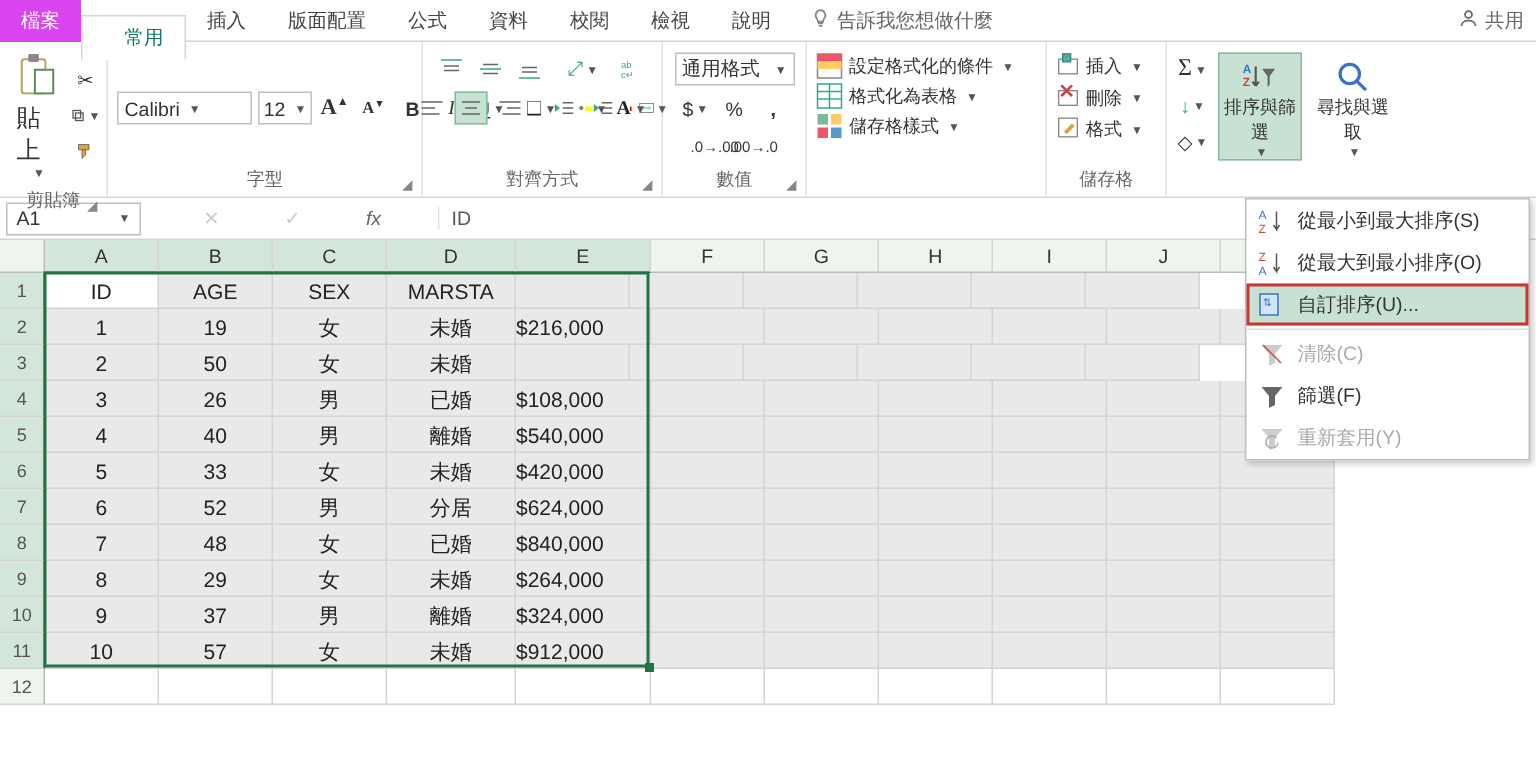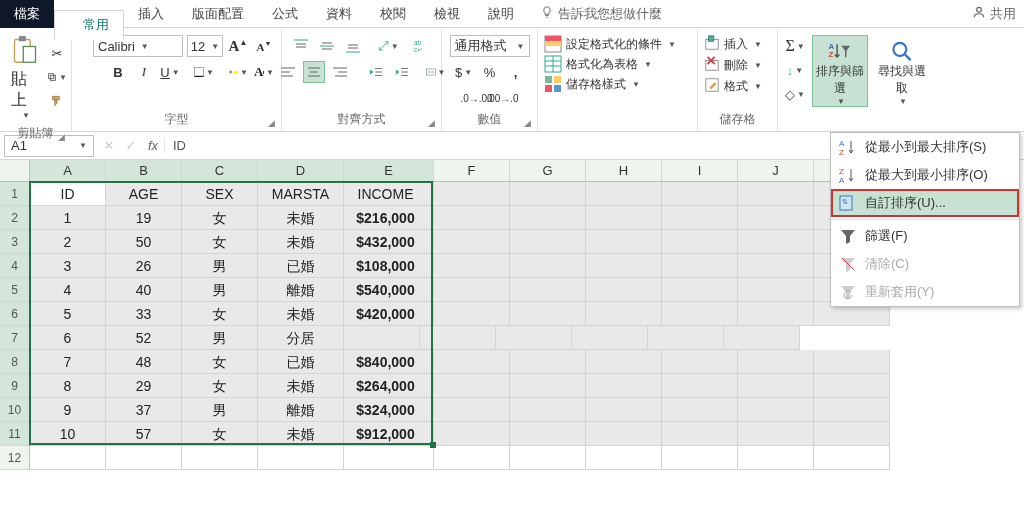--- a/index.html
+++ b/index.html
@@ -1,21 +1,21 @@
 <!DOCTYPE html>
 <html><head>
 <meta charset="utf-8">
 <style>
   * { box-sizing: border-box; margin: 0; padding: 0; font-family: "Microsoft JhengHei", "Segoe UI", Arial, sans-serif; }
   body { width: 1024px; height: 505px; overflow: hidden; background: #fff; font-size: 13px; color: #333; position: relative; }
 
   
   .tabs { display: flex; align-items: center; height: 28px; background: #fff; border-bottom: 1px solid #d5d5d5; }
   .tab { padding: 0 14px; line-height: 28px; font-size: 13px; color: #444; cursor: pointer; }
-  .tab-file { background: #0f172a; color: #fff; }
+  .tab-file { background: #d946ef; color: #fff; }
   .tab-active { background: #fff; color: #0f766e; border: 1px solid #d5d5d5; border-bottom: 1px solid #fff; position: relative; top: 11px; padding-left: 28px; }
   .tellme { display: flex; align-items: center; margin-left: 12px; color: #666; gap: 4px; font-size: 13px; }
   .share { margin-left: auto; margin-right: 8px; display: flex; align-items: center; color: #666; gap: 4px; }
 
   
   .ribbon { display: flex; height: 104px; border-bottom: 1px solid #d5d5d5; background: #fff; }
   .group { border-right: 1px solid #e0e0e0; display: flex; flex-direction: column; padding: 3px 6px 0 6px; }
   .group-body { flex: 1; display: flex; align-items: center; }
   .group-label { text-align: center; font-size: 12px; color: #666; padding: 2px 0 3px 0; position: relative; }
   .group-label .dlaunch { position: absolute; right: 0; bottom: 3px; font-size: 9px; color: #888; cursor: pointer; }
@@ -60,21 +60,21 @@
 
   
   .ddmenu { position: absolute; right: 4px; top: 132px; width: 190px; background: #fff; border: 1px solid #bfbfbf; box-shadow: 2px 2px 4px rgba(0,0,0,0.2); z-index: 50; }
   .dditem { display: flex; align-items: center; gap: 8px; padding: 5px 8px; font-size: 13px; cursor: pointer; }
   .dditem.highlight { background: #c7e2d2; outline: 2px solid #c33; outline-offset: -2px; }
   .dditem.disabled { color: #aaa; cursor: default; }
   .dditem .icon { width: 18px; height: 18px; display: inline-flex; align-items: center; justify-content: center; }
   .ddsep { height: 1px; background: #e0e0e0; margin: 2px 0; }
 
   
-  .fbar { display: flex; align-items: center; height: 28px; border-bottom: 1px solid #d5d5d5; }
+  .fbar { display: flex; align-items: center; height: 28px; border-bottom: 1px solid #d5d5d5; gap: 32px; }
   .namebox { width: 90px; border: 1px solid #bfbfbf; margin: 2px 4px; height: 22px; display: flex; align-items: center; padding: 0 6px; }
   .namebox .dd { margin-left: auto; }
   .fbar .fxbtn { width: 22px; text-align: center; color: #888; }
   .fbar .fxbtn.fx { font-style: italic; color: #666; }
   .formula { flex: 1; border-left: 1px solid #e5e5e5; padding-left: 8px; color: #555; }
 
   
   .sheet { display: flex; }
   .rc-corner { width: 30px; height: 22px; background: #eef4ee; border-right: 1px solid #bcbcbc; border-bottom: 1px solid #bcbcbc; }
   .colheads { display: flex; }
@@ -82,21 +82,21 @@
   .colA { width: 76px; } .colB { width: 76px; } .colC { width: 76px; } .colD { width: 86px; } .colE { width: 90px; }
   .colX { width: 76px; }
   .ch.sel { background: #d4e6d9; border-bottom-color: #217346; }
   .rowheads-and-cells { display: flex; }
   .rowheads { display: flex; flex-direction: column; }
   .rh { width: 30px; height: 24px; background: #eef4ee; border-right: 1px solid #bcbcbc; border-bottom: 1px solid #d4d4d4; text-align: center; font-size: 12px; color: #555; line-height: 24px; }
   .rh.sel { background: #d4e6d9; border-right-color: #217346; }
   .cells { position: relative; }
   .crow { display: flex; }
   .cell { height: 24px; border-right: 1px solid #d4d4d4; border-bottom: 1px solid #d4d4d4; line-height: 24px; font-size: 14px; color: #222; }
-  .cA { width: 76px; text-align: center; } .cB { width: 76px; text-align: center; } .cC { width: 76px; text-align: center; } .cD { width: 86px; text-align: center; } .cE { width: 90px; text-align: center; padding-right: 6px; font-weight: bold; }
+  .cA { width: 76px; text-align: center; } .cB { width: 76px; text-align: center; } .cC { width: 76px; text-align: center; } .cD { width: 86px; text-align: center; } .cE { width: 90px; text-align: left; padding-right: 6px; }
   .cX { width: 76px; }
   .hdrcell { font-weight: normal; text-align: center;}
   .sel-range .cell { background: #e9e9e9; }
   .sel-range .cell.active { background: #fff; }
   .sel-outline { position: absolute; border: 2px solid #217346; pointer-events: none; }
   .sel-handle { position: absolute; width: 6px; height: 6px; background: #217346; }
 </style>
 </head>
 <body>
 
@@ -159,21 +159,21 @@
           <svg width="14" height="14" viewBox="0 0 24 24" fill="#d9a441" stroke="#666">
               <path d="M4 4h12v6H4zM8 10v10l4-4V10"></path>
             </svg>
         </div>
       </div>
     </div>
     <div class="group-label"><span>剪貼簿</span><span class="dlaunch">◢</span></div>
   </div>
 
   <div class="group" style="width:210px">
-    <div class="group-body" style="flex-direction:column; align-items:flex-end; gap:4px; padding-top:4px;">
+    <div class="group-body" style="flex-direction:row; align-items:center; gap:4px; padding-top:4px;">
       <div class="row">
         <div class="combo font-name">
             <span>Calibri</span>
             <span class="dd">▼</span>
           </div>
         <div class="combo font-size">
             <span>12</span>
             <span class="dd">▼</span>
           </div>
         <div class="small-btn">
@@ -467,36 +467,36 @@
   <div class="dditem highlight">
     <span class="icon">
         <svg viewBox="0 0 18 18">
           <rect x="1" y="2" width="12" height="14" fill="#cfe6f5" stroke="#3a72c8"></rect>
           <text x="3" y="10" font-size="7" fill="#3a72c8">⇅</text>
         </svg>
       </span>
     <span>自訂排序(U)...</span>
   </div>
   <div class="ddsep"></div>
-  <div class="dditem">
-    <span class="icon">
-        <svg viewBox="0 0 18 18">
-          <path d="M2 3h14l-5 6v6l-4 2v-8z" fill="#666"></path>
-        </svg>
-      </span>
-    <span>篩選(F)</span>
-  </div>
   <div class="dditem disabled">
     <span class="icon">
         <svg viewBox="0 0 18 18">
           <path d="M2 3h14l-5 6v6l-4 2v-8z" fill="#ccc"></path>
           <line x1="3" y1="3" x2="15" y2="15" stroke="#c44"></line>
         </svg>
       </span>
     <span>清除(C)</span>
+  </div>
+  <div class="dditem">
+    <span class="icon">
+        <svg viewBox="0 0 18 18">
+          <path d="M2 3h14l-5 6v6l-4 2v-8z" fill="#666"></path>
+        </svg>
+      </span>
+    <span>篩選(F)</span>
   </div>
   <div class="dditem disabled">
     <span class="icon">
         <svg viewBox="0 0 18 18">
           <path d="M2 3h14l-5 6v6l-4 2v-8z" fill="#ccc"></path>
           <path d="M13 12a4 4 0 1 1-1-3" stroke="#aaa" fill="none"></path>
         </svg>
       </span>
     <span>重新套用(Y)</span>
   </div>
@@ -546,21 +546,20 @@
         <div class="rh">12</div>
       </div>
     <div class="cells" id="cells">
       <div class="sel-outline" style="left:-1px; top:-1px; width:404px; height:264px;"></div>
       <div class="sel-handle" style="left:400px; top:260px;"></div>
     <div class="crow sel-range">
           <div class="cell cA active hdrcell">ID</div>
           <div class="cell cB hdrcell">AGE</div>
           <div class="cell cC hdrcell">SEX</div>
           <div class="cell cD hdrcell">MARSTA</div>
-          <div class="cell cE hdrcell">INCOME</div>
           <div class="cell cX"></div>
           <div class="cell cX"></div>
           <div class="cell cX"></div>
           <div class="cell cX"></div>
           <div class="cell cX"></div>
           <div class="cell cX"></div>
         </div>
         <div class="crow sel-range">
           <div class="cell cA">1</div>
           <div class="cell cB">19</div>
@@ -572,21 +571,20 @@
           <div class="cell cX"></div>
           <div class="cell cX"></div>
           <div class="cell cX"></div>
           <div class="cell cX"></div>
         </div>
         <div class="crow sel-range">
           <div class="cell cA">2</div>
           <div class="cell cB">50</div>
           <div class="cell cC">女</div>
           <div class="cell cD">未婚</div>
-          <div class="cell cE">$432,000</div>
           <div class="cell cX"></div>
           <div class="cell cX"></div>
           <div class="cell cX"></div>
           <div class="cell cX"></div>
           <div class="cell cX"></div>
           <div class="cell cX"></div>
         </div>
         <div class="crow sel-range">
           <div class="cell cA">3</div>
           <div class="cell cB">26</div>
@@ -624,20 +622,21 @@
           <div class="cell cX"></div>
           <div class="cell cX"></div>
           <div class="cell cX"></div>
           <div class="cell cX"></div>
         </div>
         <div class="crow sel-range">
           <div class="cell cA">6</div>
           <div class="cell cB">52</div>
           <div class="cell cC">男</div>
           <div class="cell cD">分居</div>
+          <div class="cell cE">$624,000</div>
           <div class="cell cX"></div>
           <div class="cell cX"></div>
           <div class="cell cX"></div>
           <div class="cell cX"></div>
           <div class="cell cX"></div>
           <div class="cell cX"></div>
         </div>
         <div class="crow sel-range">
           <div class="cell cA">7</div>
           <div class="cell cB">48</div>

